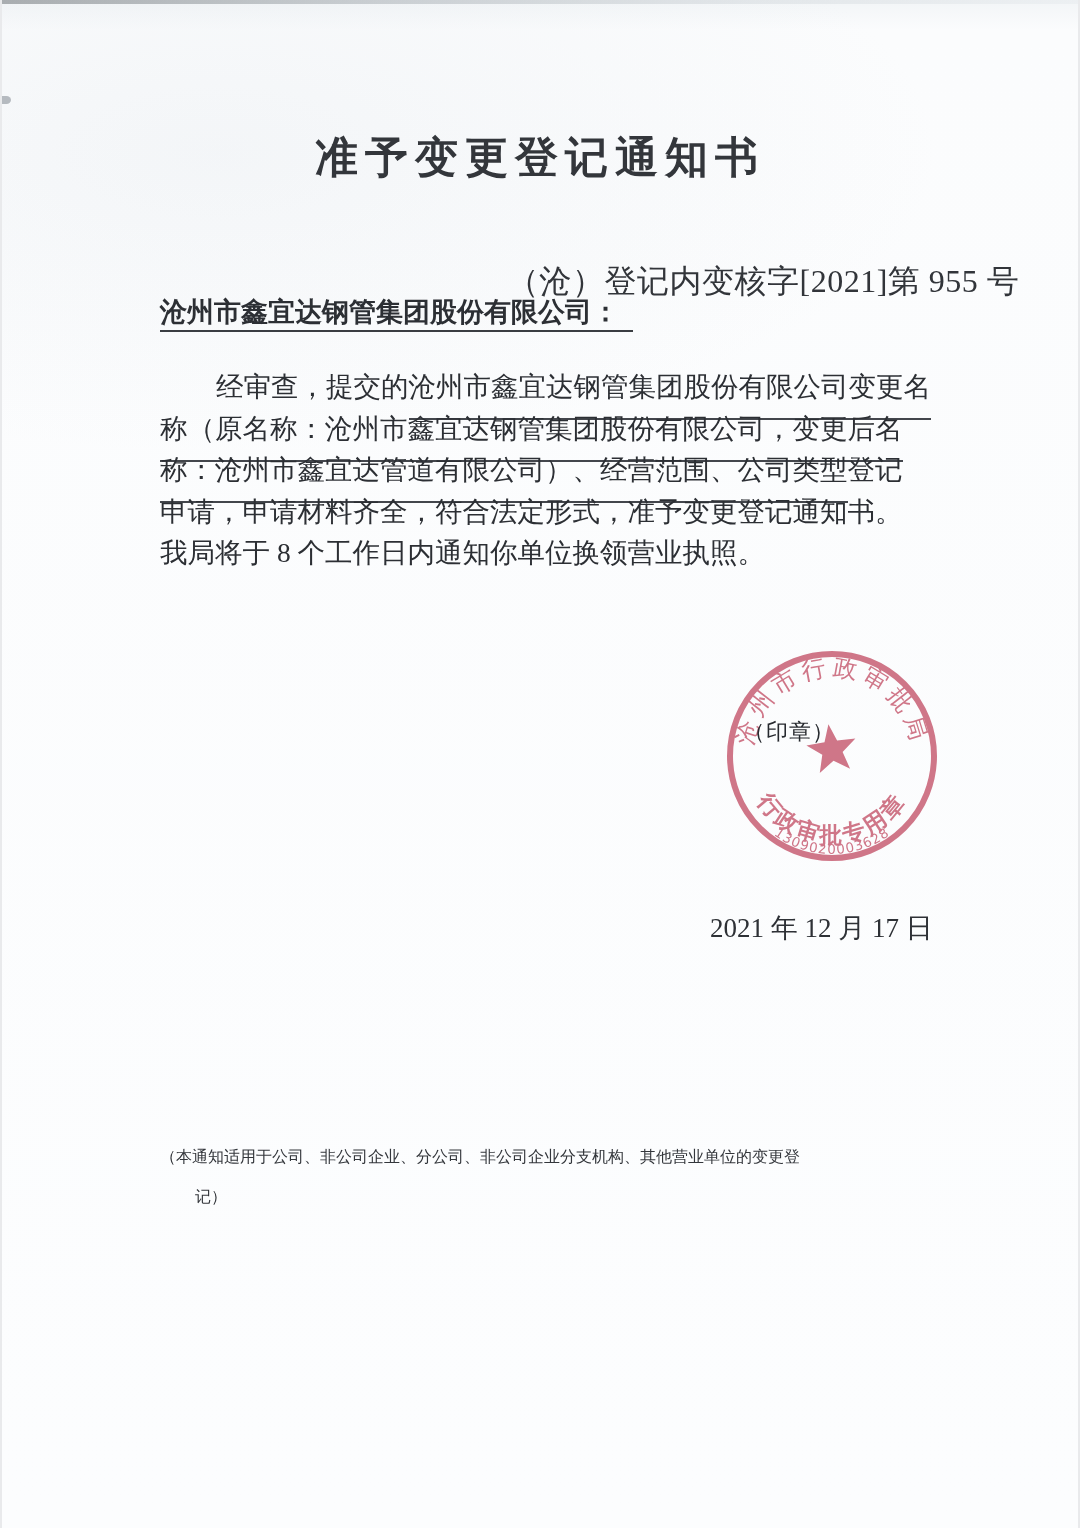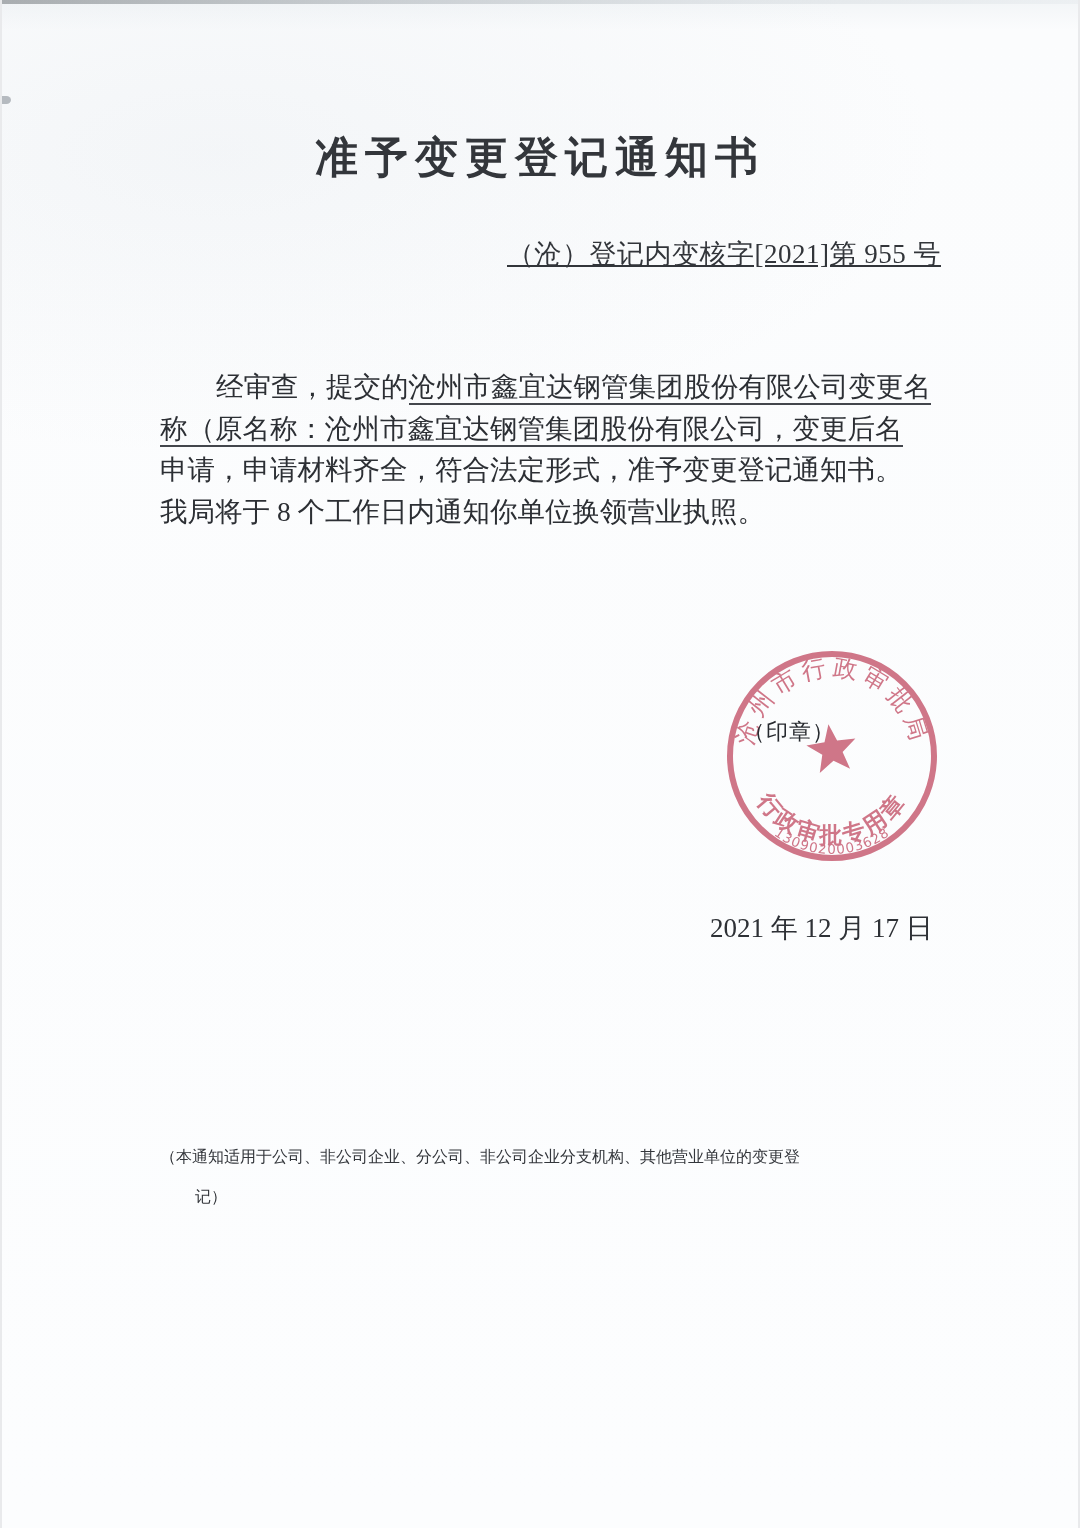--- a/index.html
+++ b/index.html
@@ -24,39 +24,38 @@
     position:absolute; left:0; top:96px; width:9px; height:8px;
     background:#9aa0a6; border-radius:0 60% 60% 0; opacity:.7;
   }
   .title {
     position:absolute; top:129px; left:0; width:100%;
     margin:0; text-align:center;
     font-size:43px; font-weight:bold; letter-spacing:7px;
     color:#33363b;
   }
   .doc-number {
-    position:absolute; top:236px; left:505px;
-    font-size:27px; letter-spacing:0.5px; color:#32353a;
+    position:absolute; top:260px; left:505px;
+    font-size:32px; letter-spacing:0.5px; color:#32353a;
     white-space:nowrap;
-    text-decoration:underline;
   }
   .addressee {
     position:absolute; top:294px; left:158px; white-space:nowrap;
   }
   .addressee .addr-name {
     font-size:27px; font-weight:bold; color:#2c2f34;
     border-bottom:2px solid #3a3d42; padding:0 14px 3px 0;
   }
   .body-block {
     position:absolute; top:366px; left:158px;
     font-size:27.5px; line-height:41.5px; color:#2c2f34;
     white-space:nowrap;
   }
   .body-line:first-child { text-indent:56px; }
-  .body-line .u { border-bottom:2px solid #43464c; padding-bottom:1px; }
+  .body-line .u { border-bottom:2px solid #43464c; padding-bottom:16px; }
   .stamp {
     position:absolute; left:715px; top:641px; width:230px; height:230px;
     opacity:0.84;
   }
   .stamp svg text { fill: var(--stamp-color, #c75d72); }
   .seal-label {
     position:absolute; left:741px; top:717px;
     font-size:22px; letter-spacing:1px; color:#26292e;
     white-space:nowrap;
   }
@@ -75,24 +74,28 @@
 <body>
 
 <div class="page" style="--stamp-color: #c75d72;">
   <div class="scan-top-edge"></div>
   <div class="scan-speck"></div>
 
   <h1 class="title">准予变更登记通知书</h1>
 
   <div class="doc-number">（沧）登记内变核字[2021]第 955 号</div>
 
+  <div class="addressee">
+    <span class="addr-name">沧州市鑫宜达钢管集团股份有限公司：</span>
+  </div>
 
   <div class="body-block">
       <div class="body-line"><span>经审查，提交的</span><span class="u">沧州市鑫宜达钢管集团股份有限公司变更名</span></div>
       <div class="body-line"><span class="u">称（原名称：沧州市鑫宜达钢管集团股份有限公司，变更后名</span></div>
+      <div class="body-line"><span class="u">称：沧州市鑫宜达管道有限公司）、经营范围、公司类型</span><span>登记</span></div>
       <div class="body-line"><span>申请，申请材料齐全，符合法定形式，准予变更登记通知书。</span></div>
       <div class="body-line"><span>我局将于 8 个工作日内通知你单位换领营业执照。</span></div>
     </div>
 
   <div class="stamp">
     <svg width="230" height="230" viewBox="0 0 230 230">
       <defs>
         <path id="arcTop" d="M 35.3 108 A 80 80 0 0 1 194.7 108" fill="none"></path>
         <path id="arcInner" d="M 39.7 158.5 A 87 87 0 0 0 190.3 158.5" fill="none"></path>
         <path id="arcNum" d="M 54.7 192.2 A 98 98 0 0 0 175.3 192.2" fill="none"></path>

